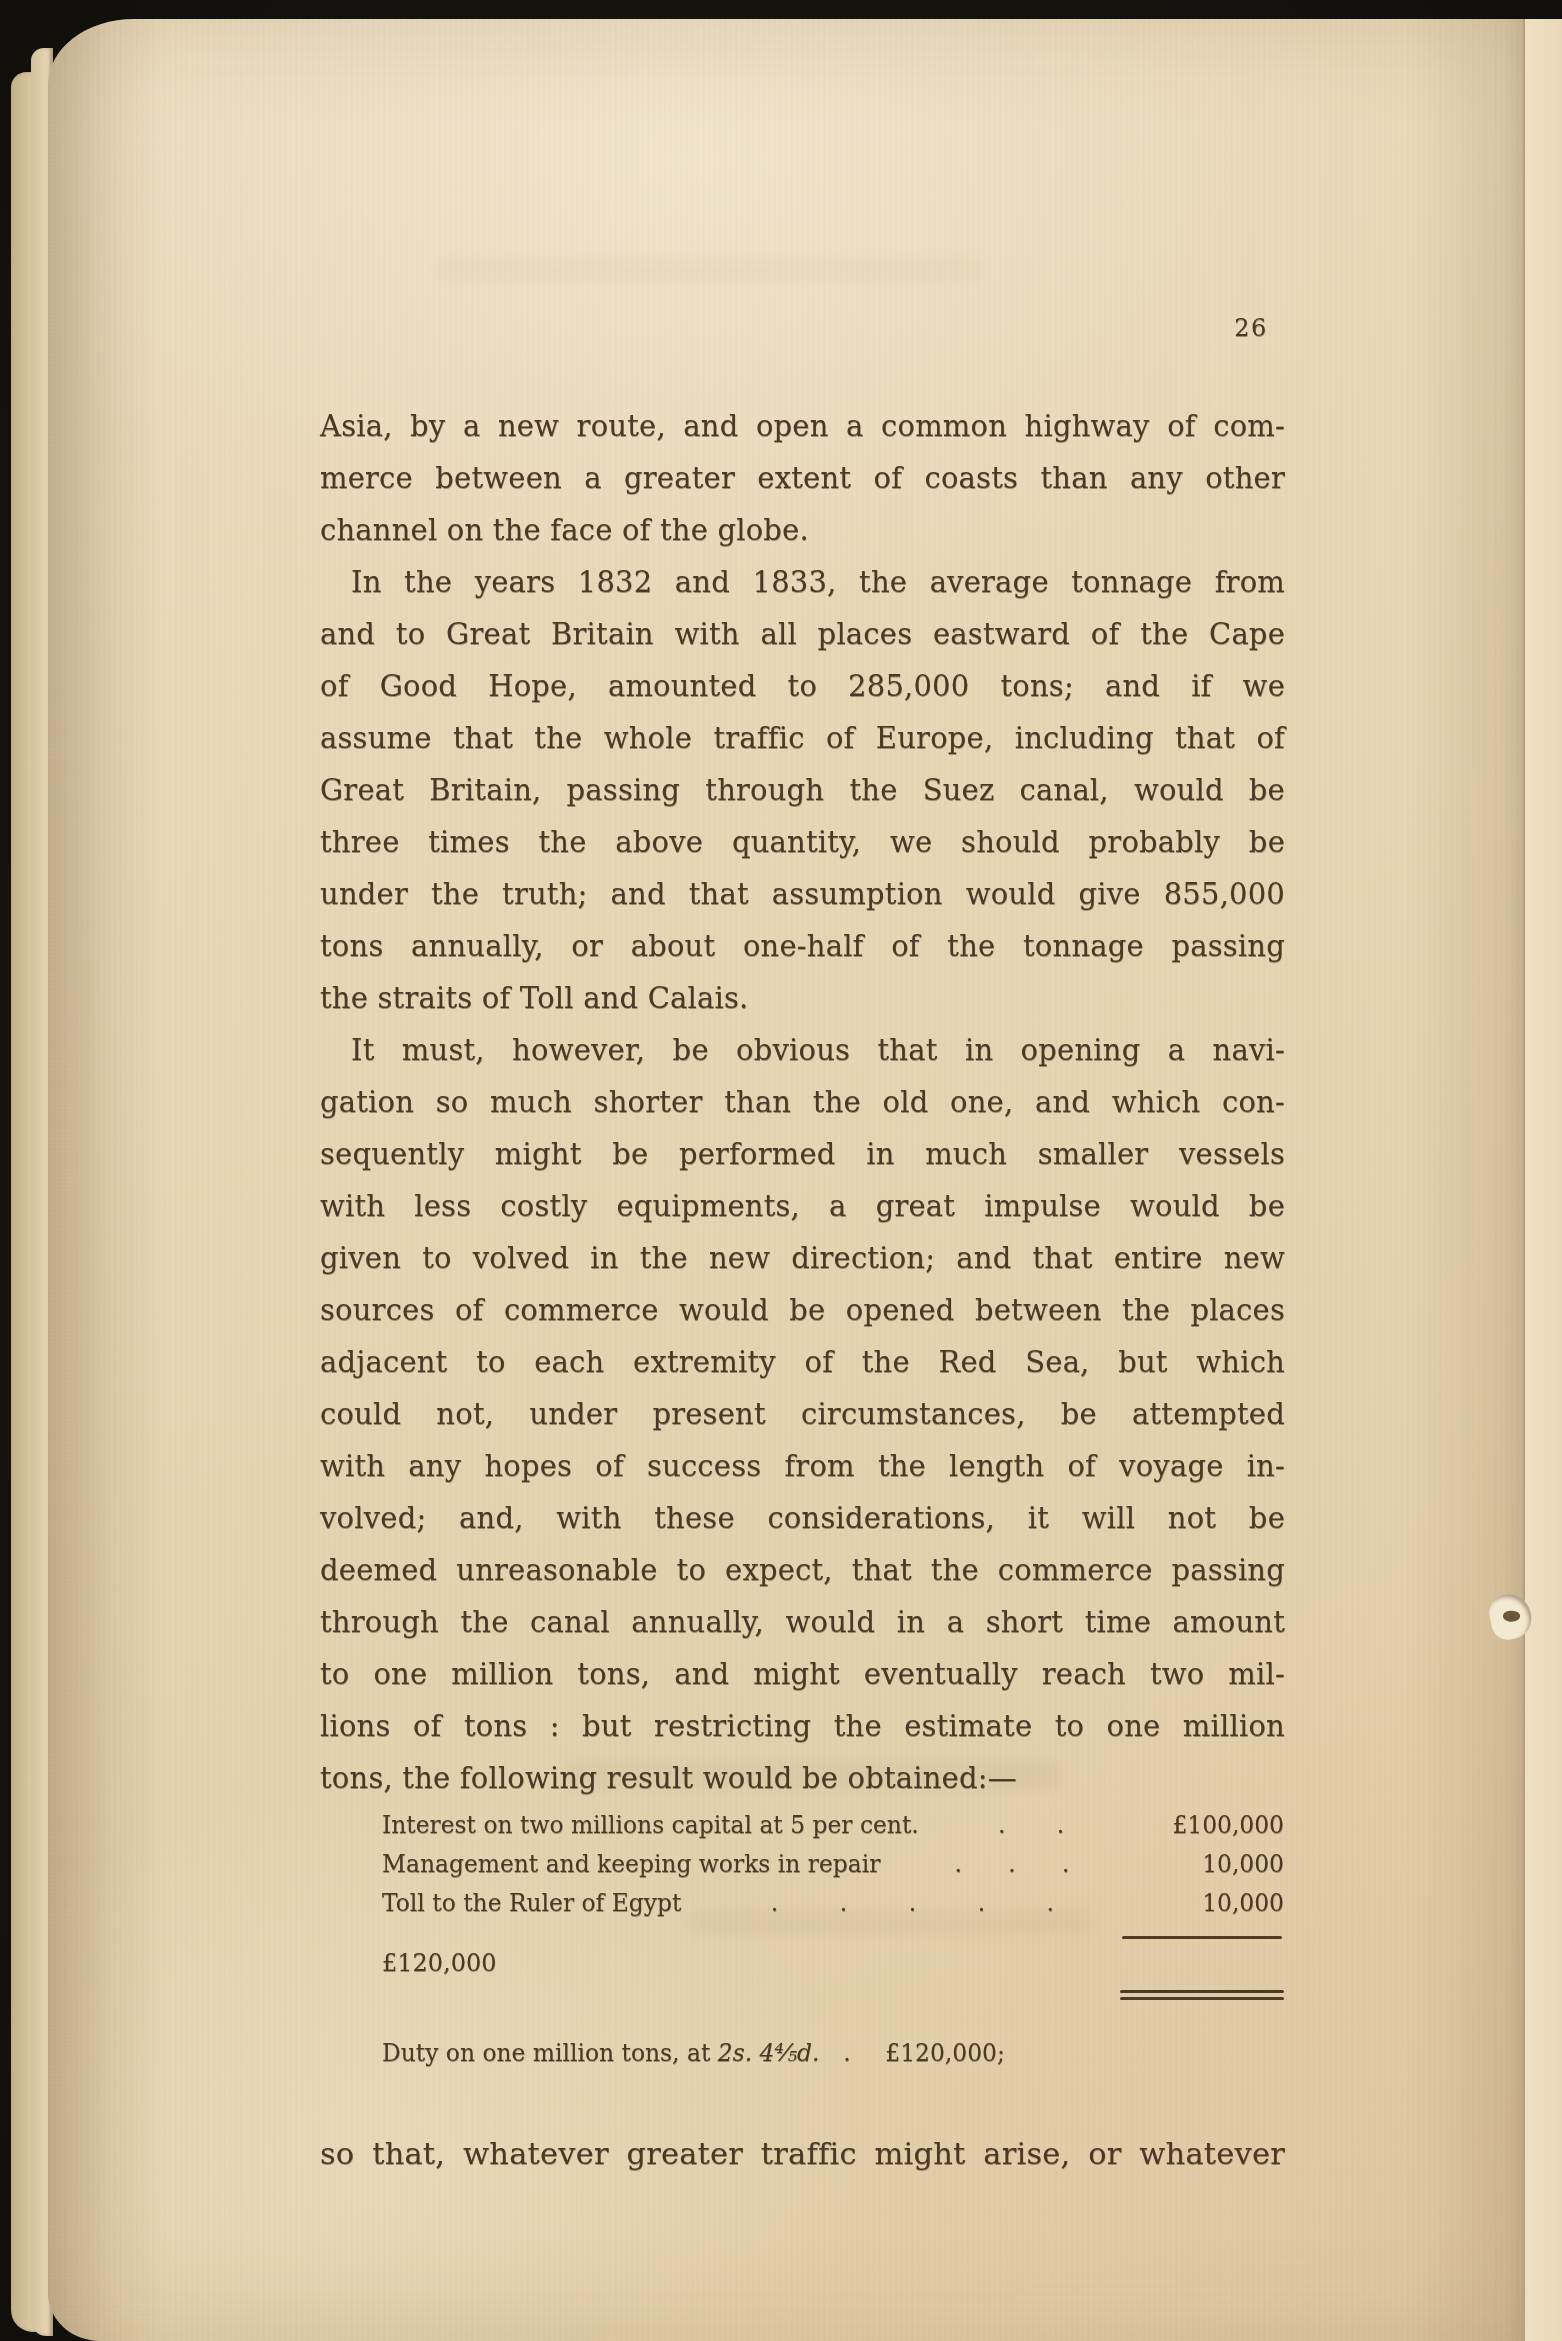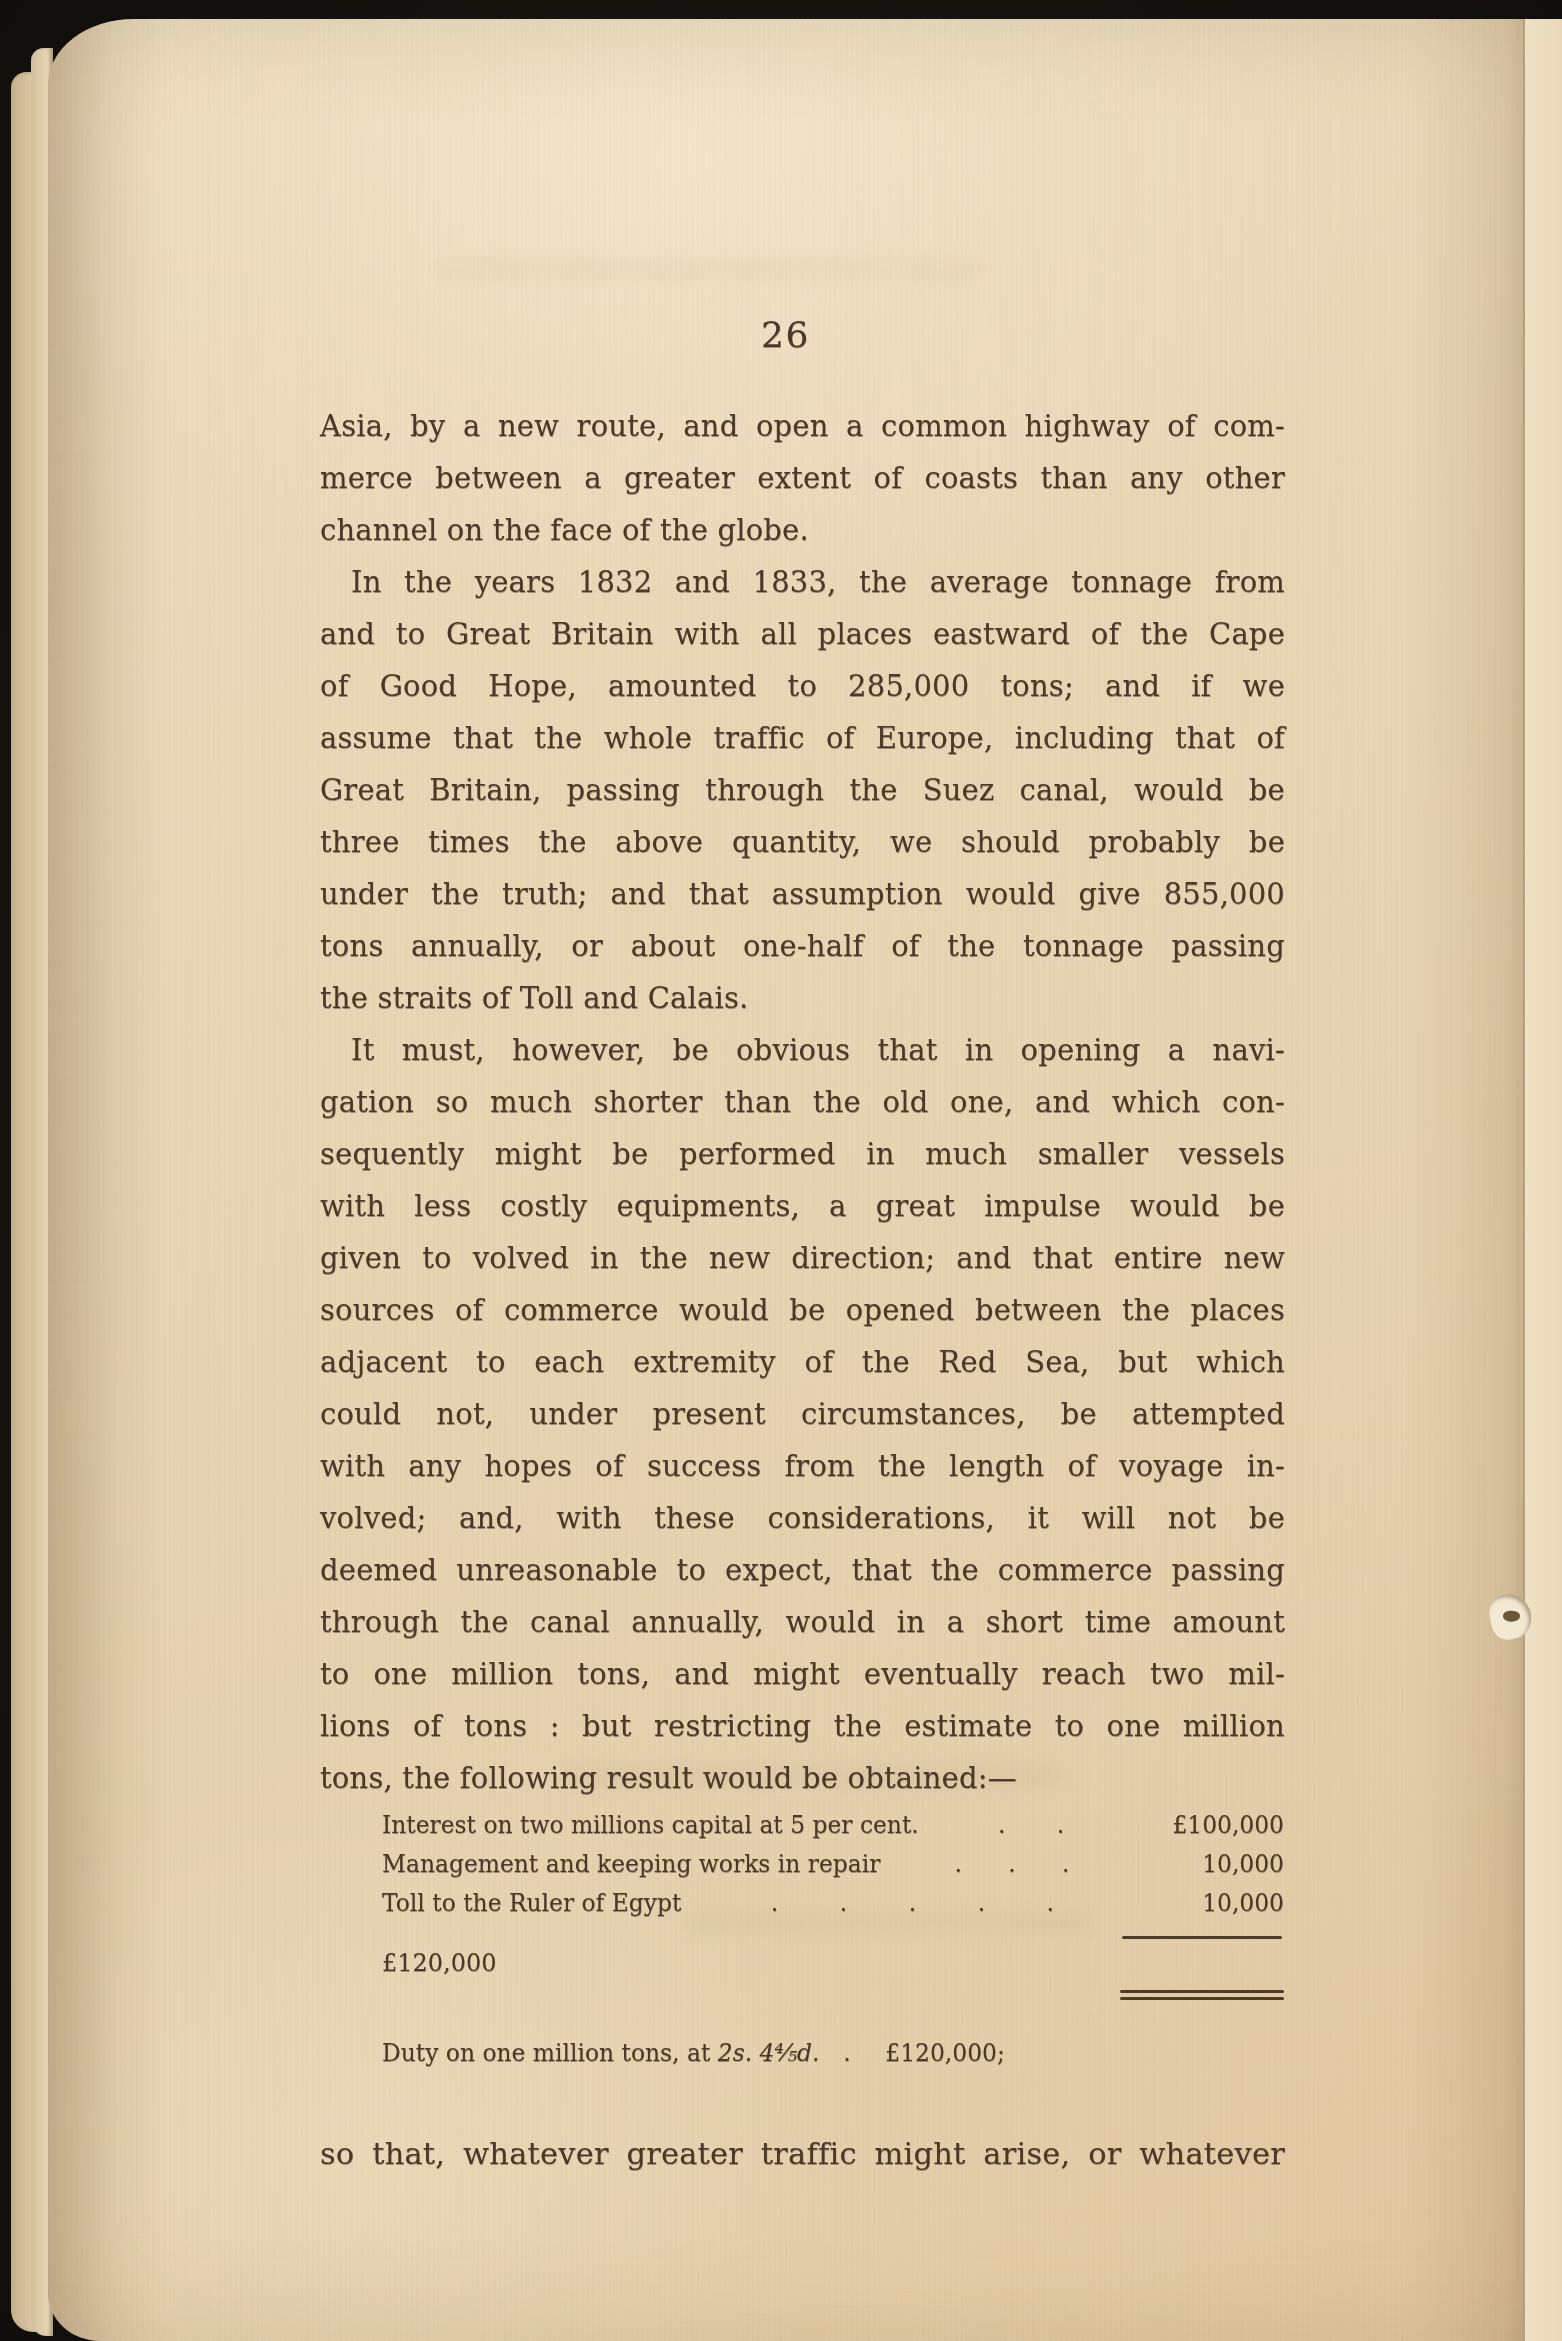--- a/index.html
+++ b/index.html
@@ -79,21 +79,21 @@
   .s3 { left: 437px; top: 258px;  width: 547px; height: 23.4px; background: rgba(118,92,62,0.04); }
 
   
   .content {
     position: absolute; left: 320px; top: 0; width: 965px; height: 100%;
     color: #4b3826;
     text-shadow: 0.3px 0.5px 0.5px rgba(72,54,36,0.45);
   }
   .page-number {
     position: absolute; top: 314px; left: -17px; width: 100%;
-    text-align: center; font-size: 36px; letter-spacing: 1.6px;
+    text-align: right; font-size: 24px; letter-spacing: 1.6px;
   }
   .body-text { position: absolute; top: 400px; left: 0; width: 965px; }
   .tl {
     font-size: 29px; line-height: 52px; letter-spacing: 0.2px;
     text-align: justify; text-align-last: justify;
   }
   .tl.last { text-align-last: left; }
   .tl.ind  { text-indent: 31px; }
 
   .fin-table { position: absolute; top: 1806px; left: 62px; width: 902px; }

